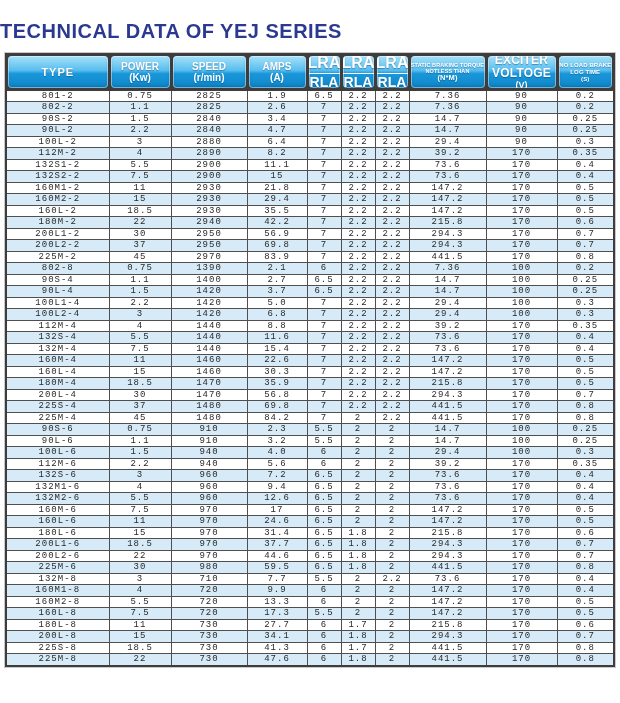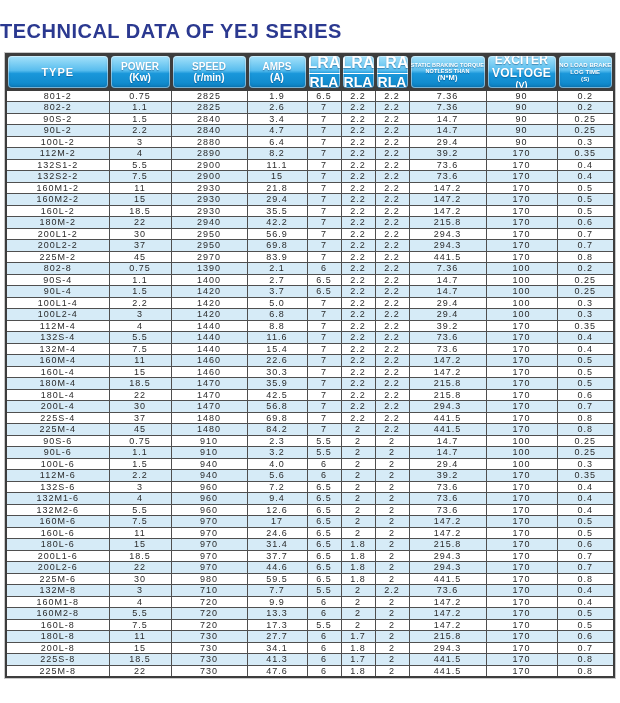--- a/index.html
+++ b/index.html
@@ -40,21 +40,21 @@
   .col-torque .hline-2,.col-time .hline-2{font-size:7.5px;}
   .col-time .hline{font-size:6px;}
   .frac-top{font-size:16px;border-bottom:1.5px solid #ffffff;padding:0 2px 1px 2px;}
   .frac-bot{font-size:14px;padding-top:1px;}
 
   tbody td{
     height:10.5px;padding:0;border:1px solid #4f4f4f;
     font-size:9px;line-height:10.5px;text-align:center;vertical-align:middle;
     color:#2a2a2a;letter-spacing:1px;white-space:nowrap;overflow:hidden;
   }
-  tbody tr{background:#ffffff;}
+  tbody tr{background:#ffffff;font-family:Liberation Mono, monospace;}
   tbody tr:nth-child(even){background:#d6ebf7;}
 </style>
 </head>
 <body>
 
 <div class="page">
   <div class="page-title">TECHNICAL DATA OF YEJ SERIES</div>
 
   <table class="data-table">
     <colgroup>
@@ -441,32 +441,20 @@
           <td>1470</td>
           <td>35.9</td>
           <td>7</td>
           <td>2.2</td>
           <td>2.2</td>
           <td>215.8</td>
           <td>170</td>
           <td>0.5</td>
         </tr>
         <tr>
-          <td>180L-4</td>
-          <td>22</td>
-          <td>1470</td>
-          <td>42.5</td>
-          <td>7</td>
-          <td>2.2</td>
-          <td>2.2</td>
-          <td>215.8</td>
-          <td>170</td>
-          <td>0.6</td>
-        </tr>
-        <tr>
           <td>200L-4</td>
           <td>30</td>
           <td>1470</td>
           <td>56.8</td>
           <td>7</td>
           <td>2.2</td>
           <td>2.2</td>
           <td>294.3</td>
           <td>170</td>
           <td>0.7</td>

